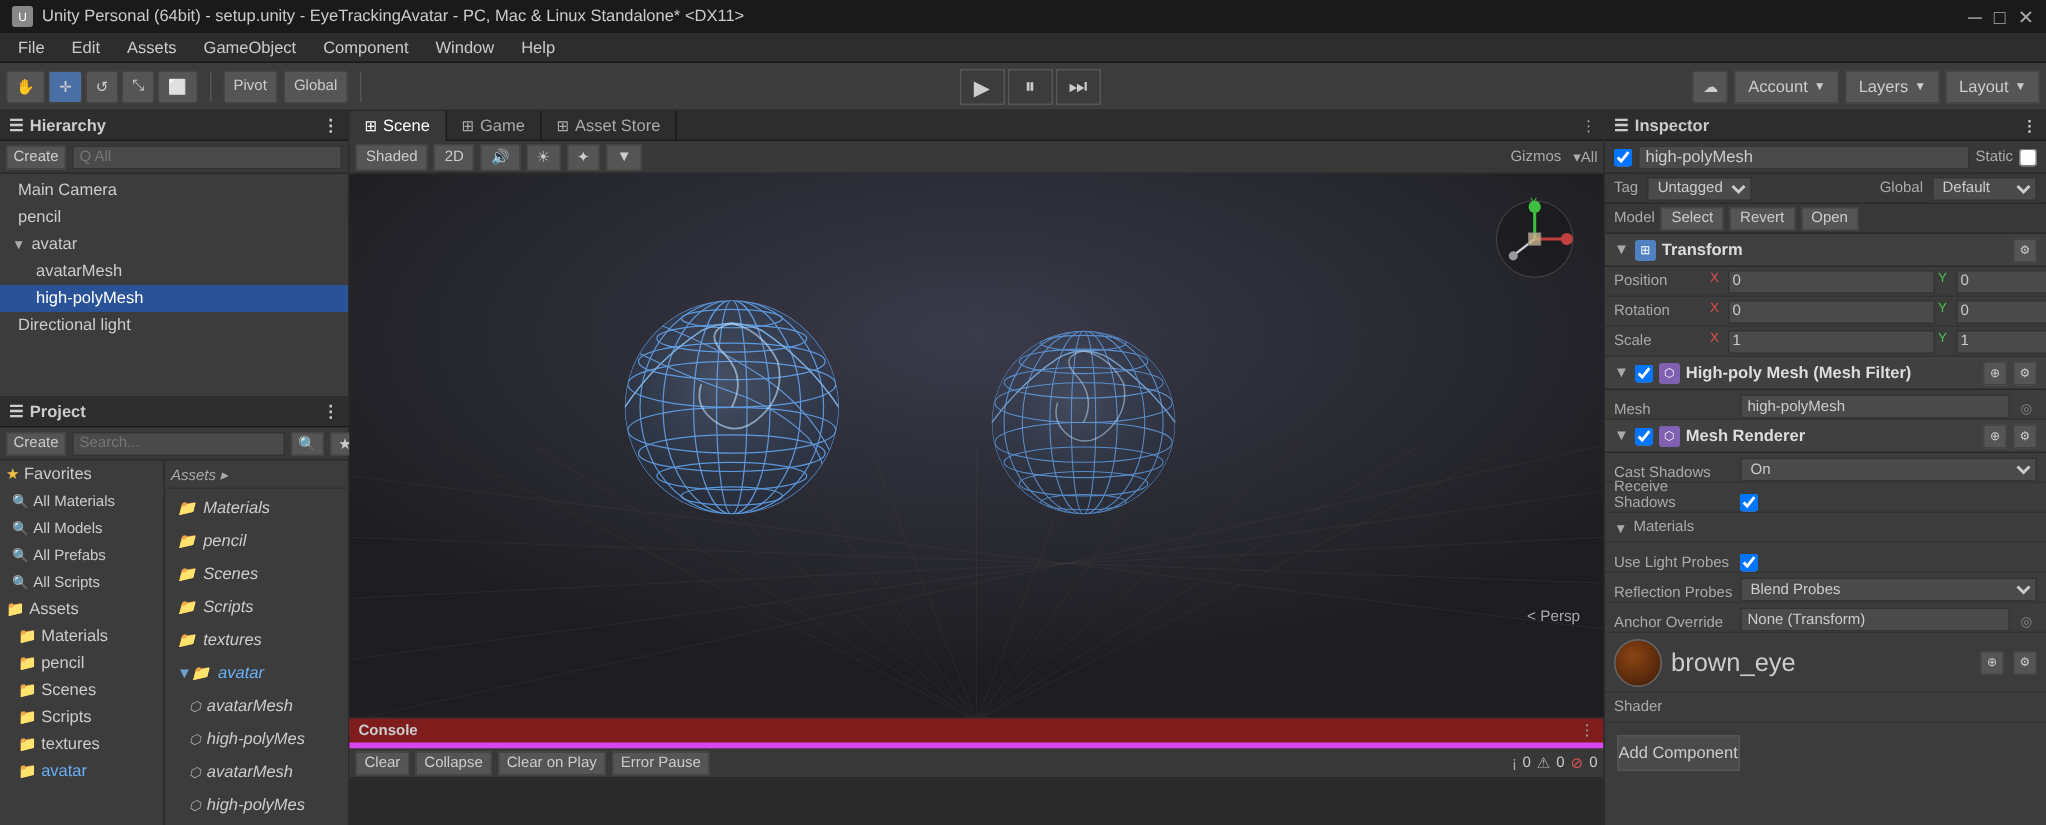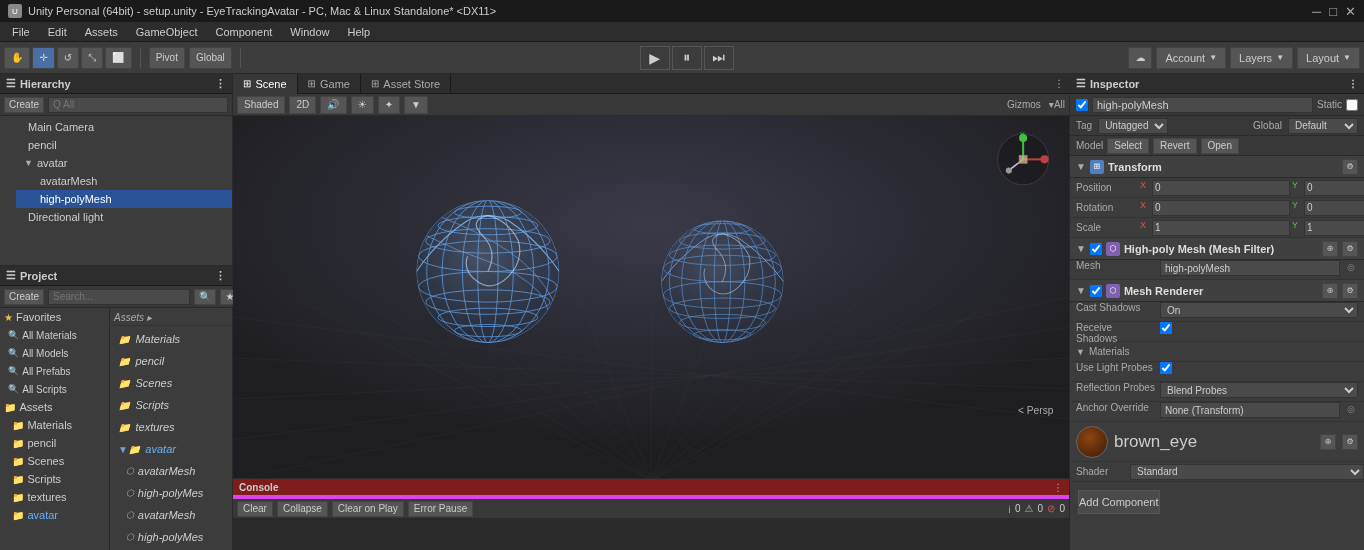--- a/index.html
+++ b/index.html
@@ -32,21 +32,21 @@
 
     
     #left-panel { width: 233px; display: flex; flex-direction: column; background: #3c3c3c; border-right: 1px solid #2a2a2a; }
 
     
     #hierarchy { flex: 1; display: flex; flex-direction: column; border-bottom: 1px solid #2a2a2a; }
     .panel-header { height: 20px; background: #2d2d2d; display: flex; align-items: center; padding: 0 6px; gap: 4px; font-size: 11px; font-weight: bold; color: #ccc; border-bottom: 1px solid #1a1a1a; }
     .panel-toolbar { height: 22px; background: #383838; display: flex; align-items: center; padding: 0 4px; gap: 4px; border-bottom: 1px solid #2a2a2a; }
     .small-btn { height: 16px; padding: 0 4px; background: #555; border: 1px solid #444; color: #ccc; font-size: 10px; cursor: pointer; }
     .search-input { flex: 1; height: 16px; background: #4a4a4a; border: 1px solid #333; color: #ccc; font-size: 10px; padding: 0 4px; }
-    .tree-view { flex: 1; overflow: hidden; padding: 2px 0; margin-left: 16px; }
+    .tree-view { flex: 1; overflow: hidden; padding: 2px 0; }
     .tree-item { height: 18px; display: flex; align-items: center; padding-left: 8px; cursor: pointer; font-size: 11px; color: #ccc; }
     .tree-item.selected { background: #2a5296; color: #fff; }
     .tree-item.indent-1 { padding-left: 20px; }
     .tree-arrow { margin-right: 4px; font-size: 9px; color: #aaa; }
 
     
     #project { flex: 1; display: flex; flex-direction: column; }
     .project-content { display: flex; flex: 1; overflow: hidden; }
     .project-left { width: 110px; border-right: 1px solid #2a2a2a; overflow: hidden; }
     .project-right { flex: 1; overflow: hidden; font-style: italic; }
@@ -108,21 +108,21 @@
     
     .comp-row { height: 20px; display: flex; align-items: center; padding: 0 6px; gap: 4px; border-bottom: 1px solid #333; }
     .comp-row-label { width: 60px; font-size: 10px; color: #aaa; flex-shrink: 0; }
     .xyz-group { display: flex; gap: 2px; flex: 1; }
     .xyz-label { font-size: 9px; color: #888; width: 10px; }
     .xyz-input { flex: 1; height: 16px; background: #4a4a4a; border: 1px solid #333; color: #ccc; font-size: 10px; padding: 0 2px; }
     .xyz-x { color: #e05050; }
     .xyz-y { color: #50c050; }
 
     
-    .mesh-row { height: 20px; display: flex; align-items: flex-start; padding: 0 6px; gap: 4px; border-bottom: 1px solid #333; }
+    .mesh-row { height: 20px; display: flex; align-items: flex-end; padding: 0 6px; gap: 4px; border-bottom: 1px solid #333; }
     .mesh-label { width: 80px; font-size: 10px; color: #aaa; flex-shrink: 0; }
     .mesh-value { flex: 1; height: 16px; background: #4a4a4a; border: 1px solid #333; color: #ccc; font-size: 10px; padding: 0 4px; display: flex; align-items: center; }
     .mesh-dropdown { flex: 1; height: 16px; background: #4a4a4a; border: 1px solid #333; color: #ccc; font-size: 10px; padding: 0 2px; }
     .mesh-checkbox { width: 12px; height: 12px; }
     .mesh-end-btn { width: 14px; height: 14px; background: transparent; border: none; color: #888; font-size: 9px; cursor: pointer; display: flex; align-items: center; justify-content: center; }
 
     
     .section-header { height: 20px; display: flex; align-items: center; padding: 0 6px; gap: 4px; border-bottom: 1px solid #333; cursor: pointer; }
     .section-arrow { font-size: 9px; color: #aaa; }
     .section-title { font-size: 10px; color: #aaa; }
@@ -665,23 +665,20 @@
       <div class="material-row">
         <div class="material-thumb"></div>
         <div class="material-info">
           <div class="material-name">brown_eye</div>
         </div>
         <button class="comp-btn">⊕</button>
         <button class="comp-btn">⚙</button>
       </div>
       <div class="shader-row">
         <span class="shader-label">Shader</span>
-        <select class="shader-dropdown">
-          <option>Standard</option>
-        </select>
       </div>
 
       <button class="add-comp-btn">Add Component</button>
 
     </div>
   </div>
 
 </div>
 
 </body></html>

